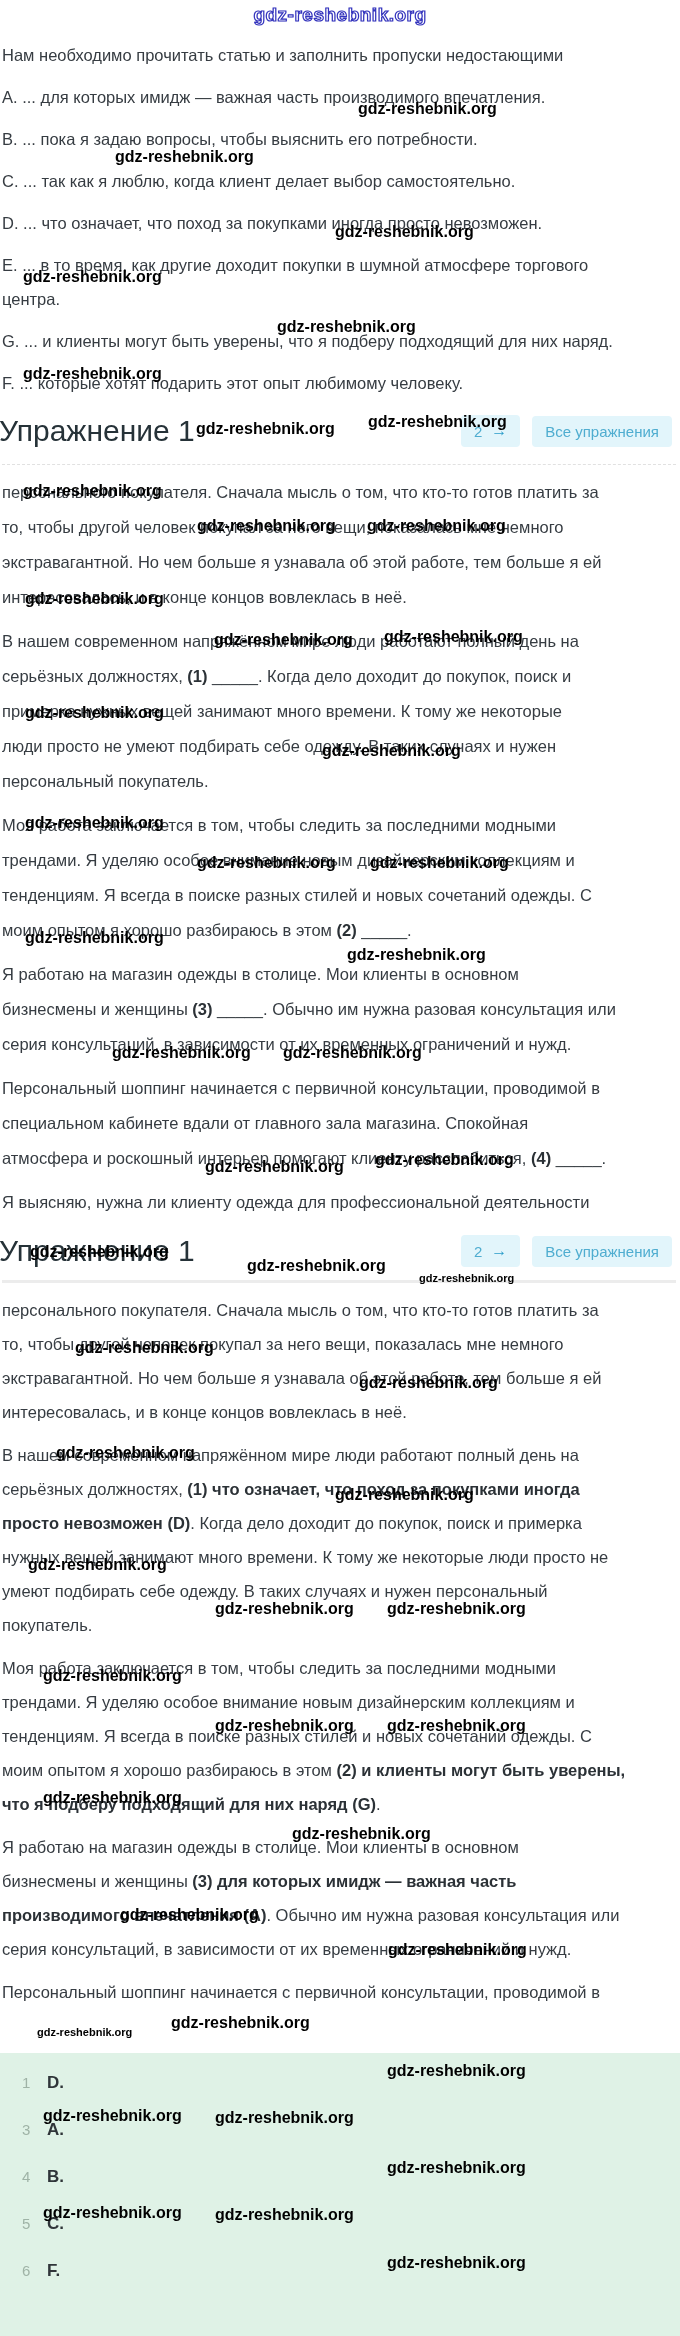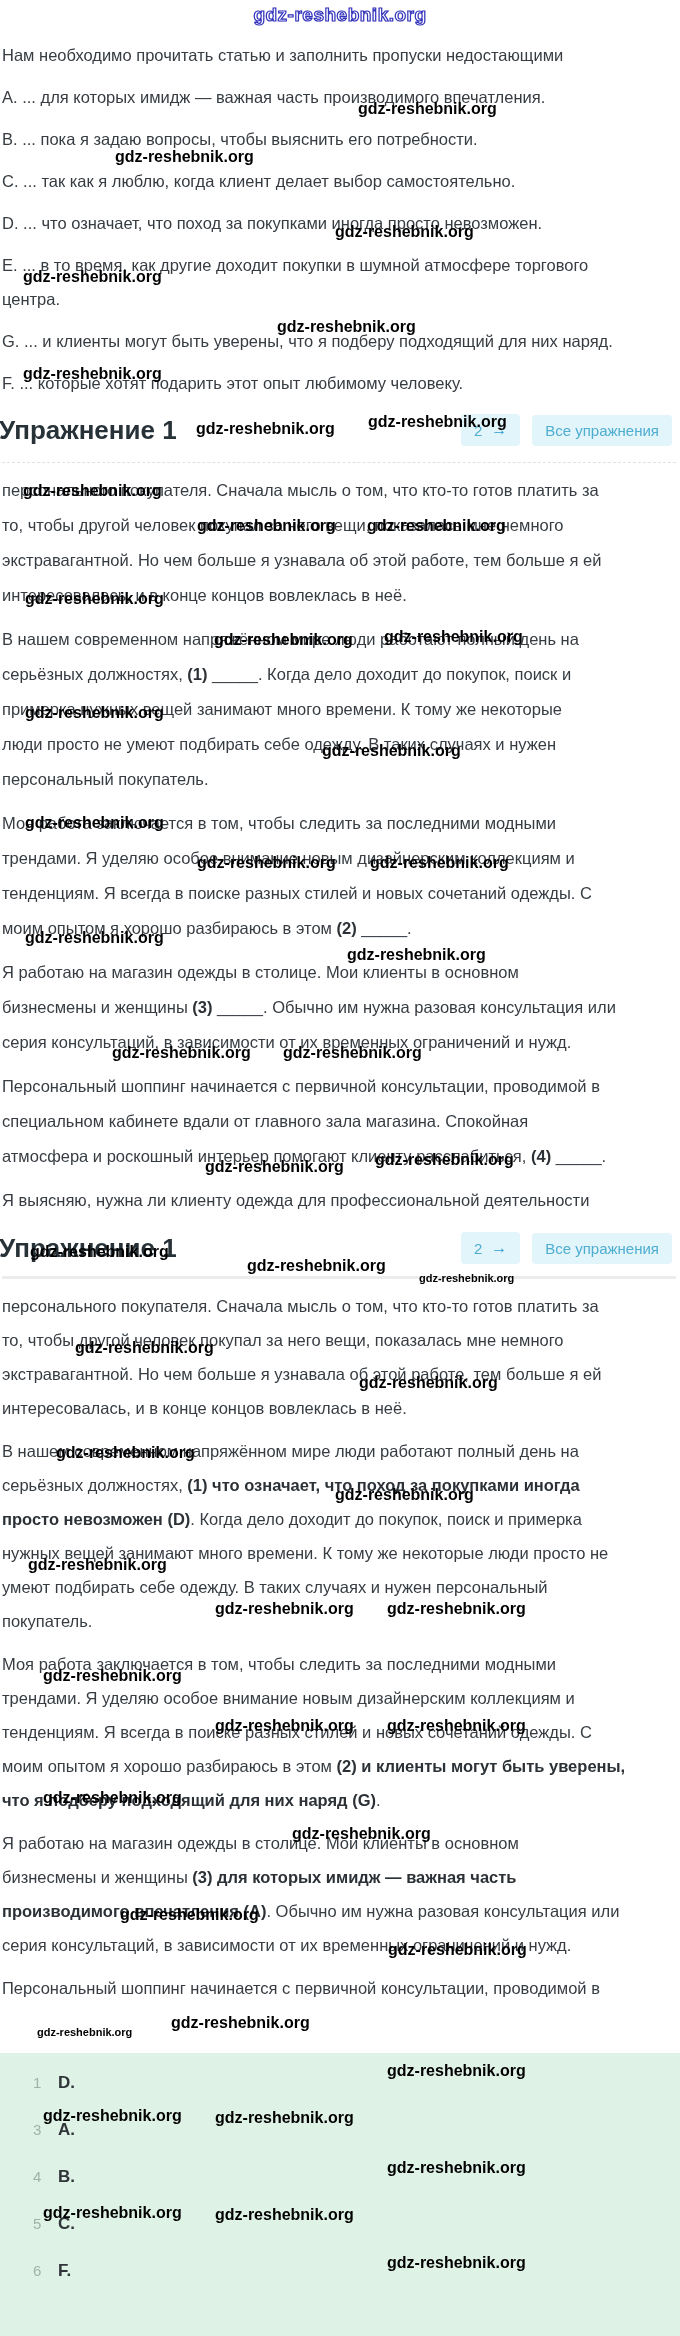--- a/index.html
+++ b/index.html
@@ -16,38 +16,38 @@
     text-shadow:0 0 1px #3434bd;
   }
   .content{padding:0 4px 0 2px;position:relative;}
   .para{margin-bottom:9px;}
   .line{line-height:35px;white-space:nowrap;}
   .intro{margin-top:8px;}
   .intro .line{line-height:34px;}
   .intro .para{margin-bottom:8px;}
   .b{font-weight:700;color:#2b3136;}
   .ex-header{display:flex;align-items:center;margin-top:14px;padding-right:4px;}
-  .ex-title{font-size:26px;font-weight:700;color:#263238;margin-left:-3px;white-space:nowrap;}
+  .ex-title{font-size:30px;font-weight:400;color:#263238;margin-left:-3px;white-space:nowrap;}
   .ex-spacer{flex:1;}
   .btn{
     display:inline-flex;align-items:center;gap:9px;
     background:#e2f5fb;color:#4fadd0;border:none;border-radius:4px;
     font-size:15px;font-family:inherit;padding:7px 13px;cursor:pointer;white-space:nowrap;
   }
   .btn .arrow{color:#2a9cc9;font-size:16px;}
   .btn + .btn{margin-left:12px;}
   .div-dashed{border-top:1px dashed #c9c9c9;opacity:.55;margin-top:16px;}
   .div-solid{border-top:3px solid #ececec;margin-top:12px;}
   .article{margin-top:10px;}
   .article-solved .line{line-height:34px;}
   .answers{
     position:absolute;left:0;right:0;top:2053px;bottom:0;
     background:#dff2e6;padding-top:6px;
   }
-  .answer-row{height:47px;line-height:47px;white-space:nowrap;margin-left:11px;}
+  .answer-row{height:47px;line-height:47px;white-space:nowrap;}
   .answer-num{display:inline-block;margin-left:22px;min-width:12px;
     color:#9fb3a6;font-size:15px;}
   .answer-letter{margin-left:13px;font-weight:700;font-size:17px;color:#2f3539;}
   .wm-layer{position:absolute;left:0;top:0;width:680px;height:2336px;z-index:5;pointer-events:none;}
   .wm{position:absolute;font-size:16px;font-weight:600;color:#000;white-space:nowrap;}
   .wm-small{font-size:11px;font-weight:600;}
 </style>
 </head>
 <body>
 

